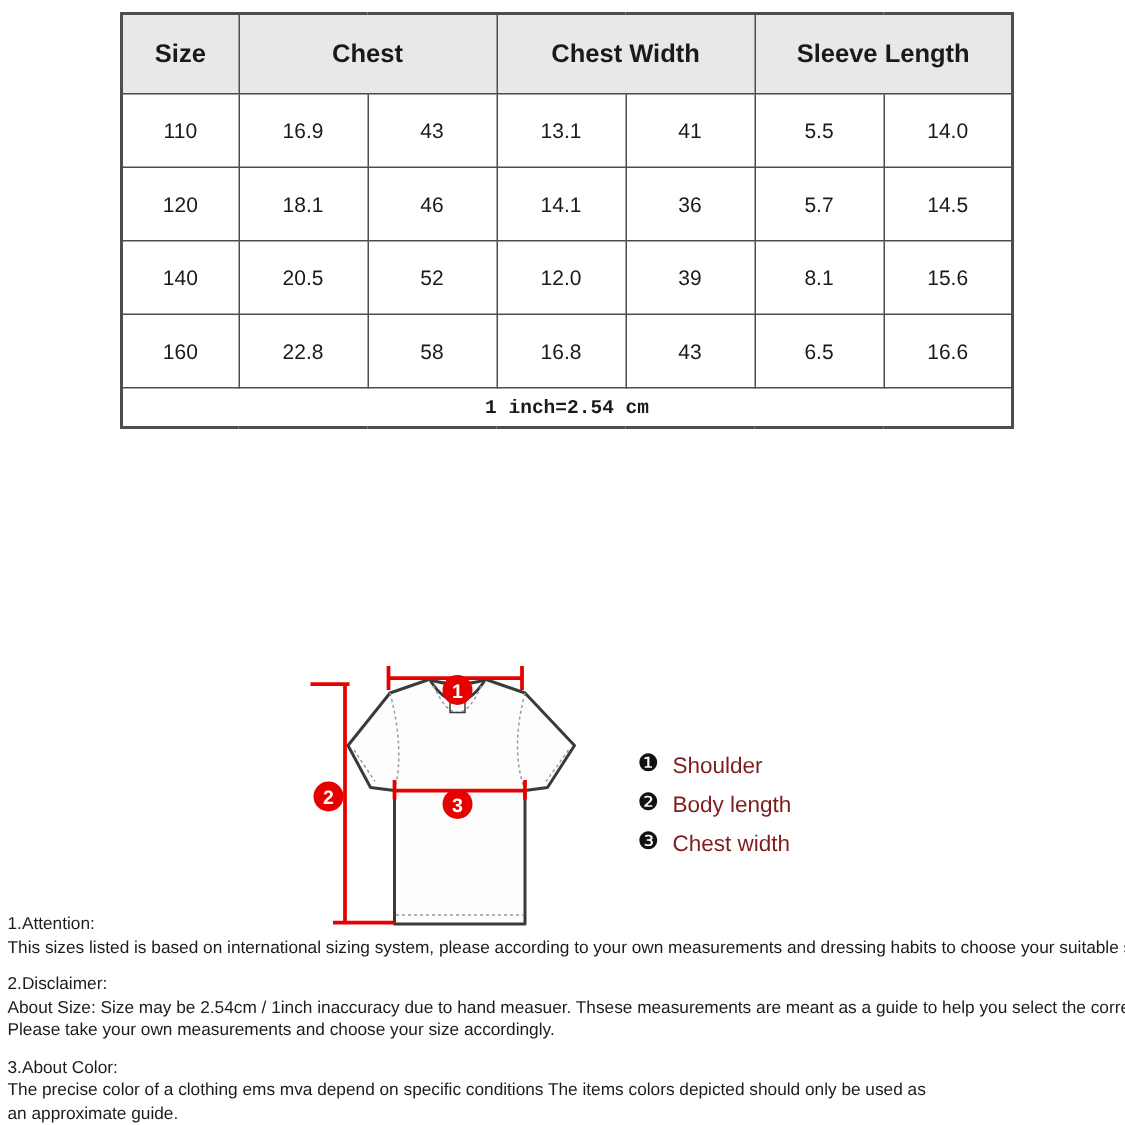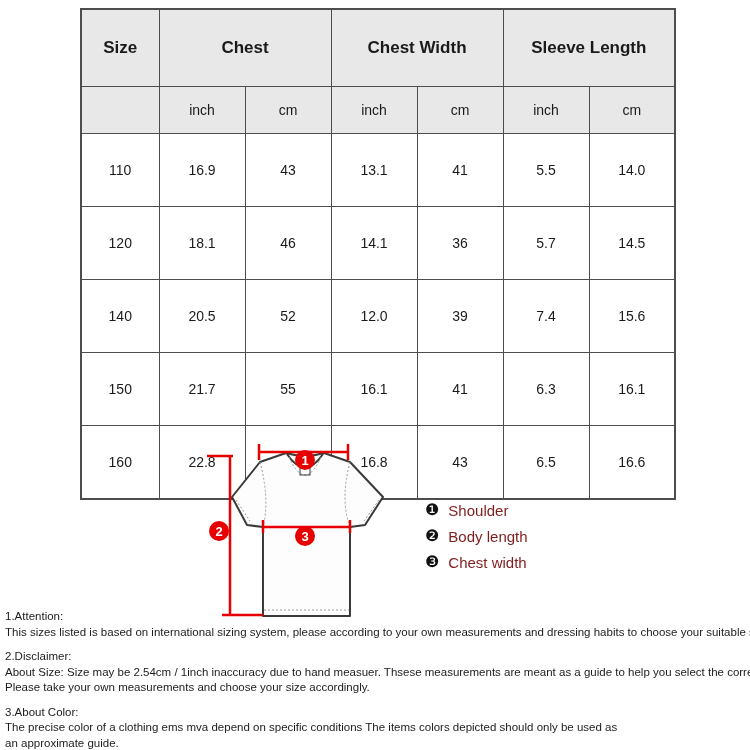--- a/index.html
+++ b/index.html
@@ -7,21 +7,21 @@
     width:750px;height:750px;background:#ffffff;position:relative;overflow:hidden;
     font-family:"Liberation Sans", sans-serif;color:#1a1a1a;
   }
   
   table.size-table{
     position:absolute;left:80px;top:8px;width:594px;
     border-collapse:collapse;table-layout:fixed;
     border:2px solid #4d4d4d;
   }
   table.size-table th, table.size-table td{
-    border:1px solid #4d4d4d;text-align:center;vertical-align:middle;padding:12px;
+    border:1px solid #4d4d4d;text-align:center;vertical-align:middle;padding:0;
   }
   th.grp-hdr{
     height:52px;background:#e8e8e8;font-size:17px;font-weight:bold;
     border-bottom:4px double #4d4d4d;
   }
   tr.unit-row th{
     height:22px;background:#e8e8e8;font-size:14px;font-weight:normal;
   }
   tr.data-row td{height:48px;font-size:14px;}
   td.gl, th.gl{border-left-width:2px;}
@@ -54,29 +54,20 @@
       <col style="width:86px">
       <col style="width:86px">
   </colgroup>
   <tbody>
     <tr>
       <th class="grp-hdr">Size</th>
       <th class="grp-hdr gl" colspan="2">Chest</th>
       <th class="grp-hdr gl" colspan="2">Chest Width</th>
       <th class="grp-hdr gl" colspan="2">Sleeve Length</th>
     </tr>
-    <tr class="unit-row">
-      <th></th>
-      <th class="gl">inch</th>
-      <th>cm</th>
-      <th class="gl">inch</th>
-      <th>cm</th>
-      <th class="gl">inch</th>
-      <th>cm</th>
-    </tr>
 
     <tr class="data-row">
       <td>110</td>
       <td class="gl">16.9</td>
       <td>43</td>
       <td class="gl">13.1</td>
       <td>41</td>
       <td class="gl">5.5</td>
       <td>14.0</td>
     </tr>
@@ -88,42 +79,36 @@
       <td>36</td>
       <td class="gl">5.7</td>
       <td>14.5</td>
     </tr>
     <tr class="data-row">
       <td>140</td>
       <td class="gl">20.5</td>
       <td>52</td>
       <td class="gl">12.0</td>
       <td>39</td>
-      <td class="gl">7.4</td>
+      <td class="gl">8.1</td>
       <td>15.6</td>
-    </tr>
-    <tr class="data-row">
-      <td>150</td>
-      <td class="gl">21.7</td>
-      <td>55</td>
-      <td class="gl">16.1</td>
-      <td>41</td>
-      <td class="gl">6.3</td>
-      <td>16.1</td>
     </tr>
     <tr class="data-row">
       <td>160</td>
       <td class="gl">22.8</td>
       <td>58</td>
       <td class="gl">16.8</td>
       <td>43</td>
       <td class="gl">6.5</td>
       <td>16.6</td>
     </tr>
 
+    <tr class="note-row">
+      <td colspan="7">1 inch=2.54 cm</td>
+    </tr>
   </tbody>
 </table>
 
 <svg class="tshirt-svg" viewBox="168 436 264 196" xmlns="http://www.w3.org/2000/svg">
 
   <path d="M232,497 L260,462 L286,453 Q305,459 324,453 L350,462 L383,497
            L365,525 L350,527 L350,616 L263,616 L263,527 L247,525 Z" fill="#fdfdfd" stroke="#3a3a3a" stroke-width="2" stroke-linejoin="round"></path>
 
   <path d="M287,454 Q305,481 323,454" fill="none" stroke="#3a3a3a" stroke-width="2"></path>
   <path d="M289,457 Q305,493 321,457" fill="none" stroke="#9a9a9a" stroke-width="1" stroke-dasharray="2,2"></path>

